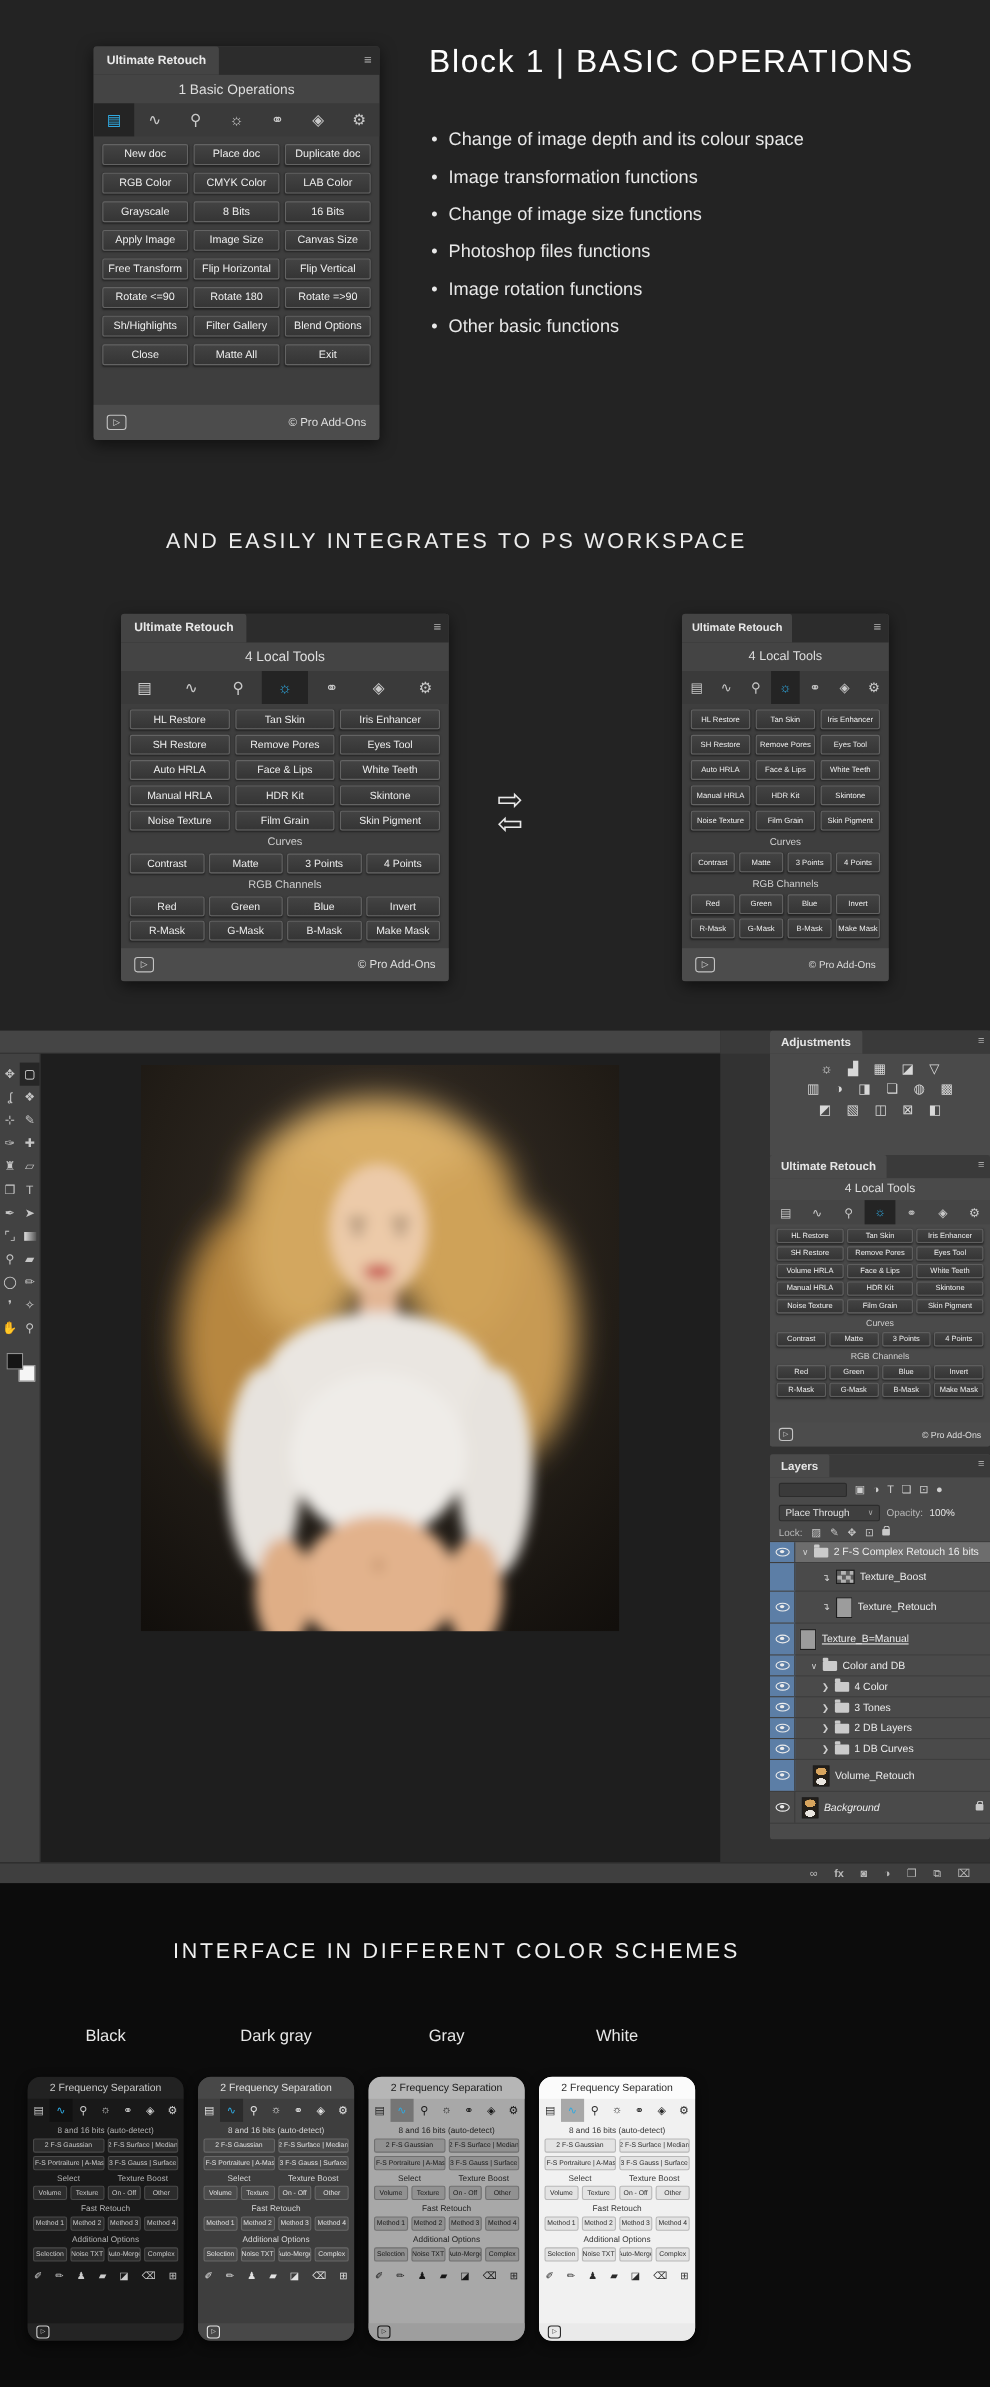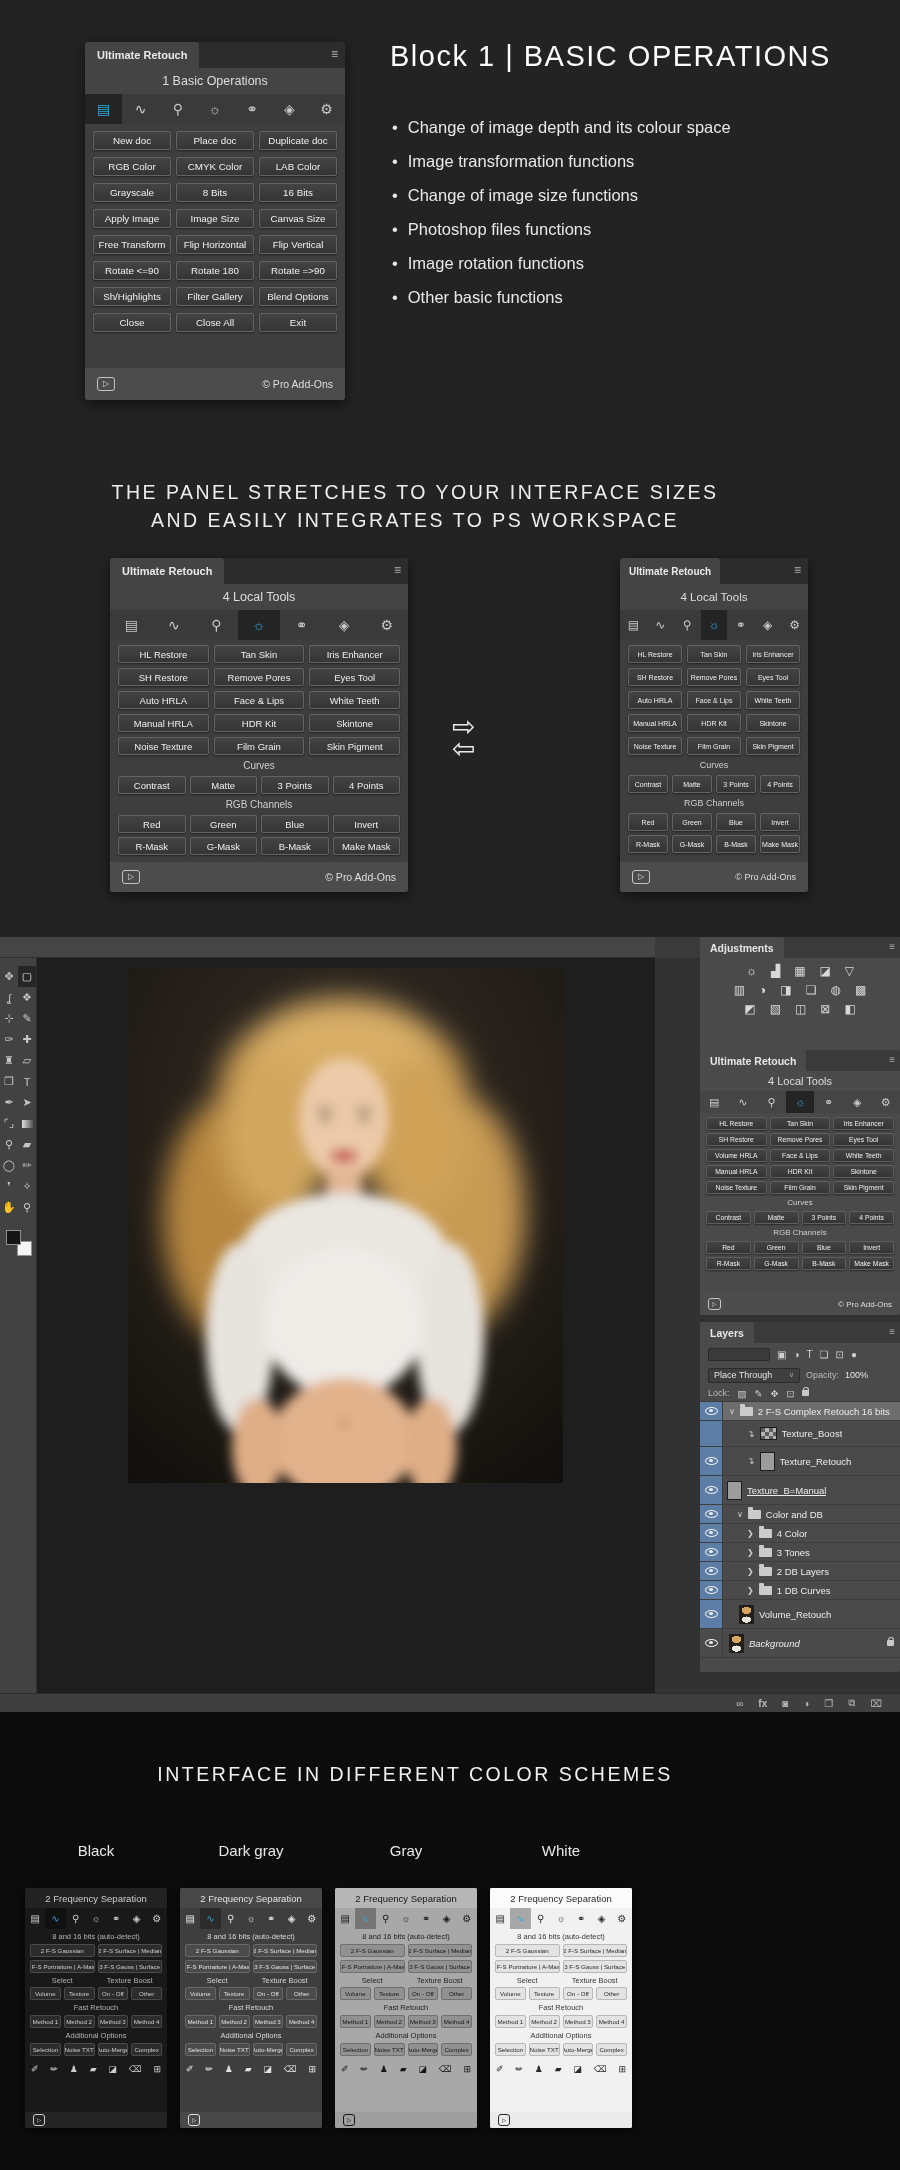--- a/index.html
+++ b/index.html
@@ -149,21 +149,21 @@
   .ws-bottom span{color:#b9b9b9;font-size:10px;cursor:pointer}
   .fxic{font-weight:bold;font-size:9px}
 
   
   .s4bg{position:absolute;left:0;top:1712px;width:900px;height:458px;background:#0c0c0c}
   .schemes-head{position:absolute;left:0;top:1763px;width:830px;text-align:center;color:#f0f0f0;
                 font-size:19.5px;font-weight:300;letter-spacing:2.5px}
   .scheme-label{position:absolute;top:1842px;width:142px;text-align:center;color:#e8e8e8;
                 font-size:15px;font-weight:300}
   .freq-slot{position:absolute;top:1888px;width:142px;height:240px}
-  .fq{position:relative;width:100%;height:100%;border-radius:2px;display:flex;flex-direction:column;
+  .fq{position:relative;width:100%;height:100%;border-radius:12px;display:flex;flex-direction:column;
       background:var(--pbg);box-shadow:0 3px 10px rgba(0,0,0,.6);overflow:hidden}
   .fq .ftitle{height:20px;background:var(--tbg);color:var(--txt);font-size:9.5px;
       display:flex;align-items:center;justify-content:center;flex:0 0 auto}
   .fq .ficons{height:21px;display:flex;flex:0 0 auto}
   .fq .ficons .pic{font-size:10px;color:var(--txt)}
   .fq .ficons .pic.active{background:rgba(0,0,0,.3);color:#2fa9e0}
   .fq .flabel{color:var(--lbl);font-size:7.5px;text-align:center;padding:3px 0 1px 0}
   .fq .bgrid{padding:2px 5px 0 5px;gap:3px}
   .fq .btn{height:13px;font-size:6.2px;background:var(--bbg);border:1px solid var(--bbr);
            color:var(--txt);box-shadow:none}
@@ -214,41 +214,40 @@
     <span class="btn">Free Transform</span>
     <span class="btn">Flip Horizontal</span>
     <span class="btn">Flip Vertical</span>
     <span class="btn">Rotate &lt;=90</span>
     <span class="btn">Rotate 180</span>
     <span class="btn">Rotate =&gt;90</span>
     <span class="btn">Sh/Highlights</span>
     <span class="btn">Filter Gallery</span>
     <span class="btn">Blend Options</span>
     <span class="btn">Close</span>
-    <span class="btn">Close All</span>
+    <span class="btn">Matte All</span>
     <span class="btn">Exit</span>
   </div>
   <div class="pfoot">
     <span class="play">▷</span>
     <span class="copy">© Pro Add-Ons</span>
   </div>
 </div>
 
 <div class="intro-head">Block 1 | BASIC OPERATIONS</div>
 <ul class="bullets">
   <li>Change of image depth  and its colour space</li>
   <li>Image transformation functions</li>
   <li>Change of image size functions</li>
   <li>Photoshop files functions</li>
   <li>Image rotation functions</li>
   <li>Other basic functions</li>
 </ul>
 
 <div class="stretch-head">
-  <div>THE PANEL STRETCHES TO YOUR INTERFACE SIZES</div>
   <div>AND EASILY INTEGRATES TO PS WORKSPACE</div>
 </div>
 
 <div class="lt-slot lt-wide">
   <div class="panel">
     <div class="tabbar">
       <div class="tab">Ultimate Retouch</div>
       <span class="menu-ic">≡</span>
     </div>
     <div class="ptitle">4 Local Tools</div>

